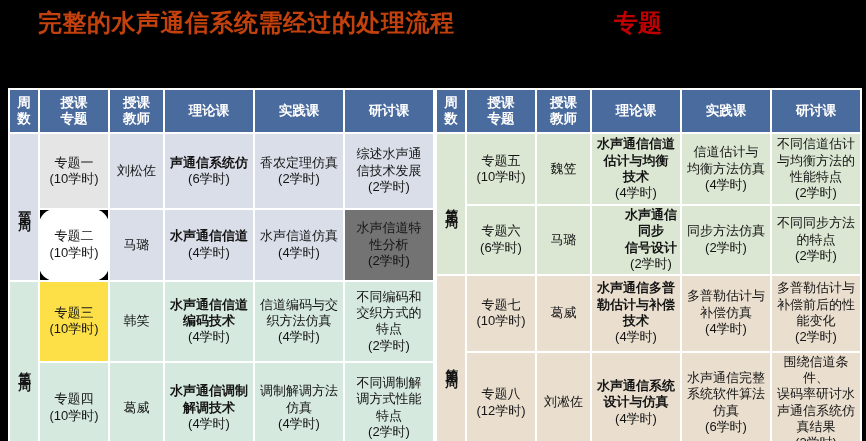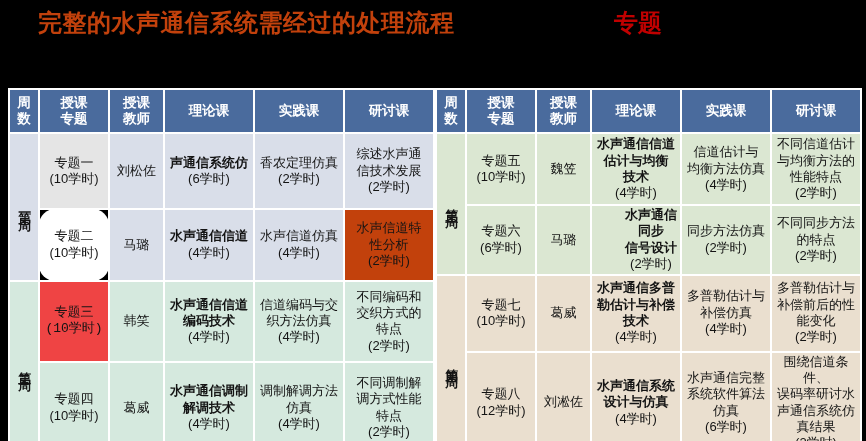--- a/index.html
+++ b/index.html
@@ -114,27 +114,27 @@
 信技术发展
 (2学时)</td>
         </tr>
         <tr style="height: 68px;">
           <td class="topic" style="background: #ffffff; border-radius: 16px;">专题二
 (10学时)</td>
           <td class="teacher" style="background: rgb(217, 222, 233);">马璐</td>
           <td class="theory" style="background: rgb(217, 222, 233);"><span class="theory-name">水声通信信道</span><span class="theory-hours">(4学时)</span></td>
           <td class="practice" style="background: rgb(217, 222, 233);">水声信道仿真
 (4学时)</td>
-          <td class="seminar" style="background: #c2410c;">水声信道特
+          <td class="seminar" style="background: #737373;">水声信道特
 性分析
 (2学时)</td>
         </tr>
         <tr style="height: 77px;">
           <td class="week" rowspan="2" style="background: rgb(213, 233, 222);">第二周</td>
-          <td class="topic" style="background: #ef4444; font-family: Liberation Mono, monospace;">专题三
+          <td class="topic" style="background: #fde047;">专题三
 (10学时)</td>
           <td class="teacher" style="background: rgb(213, 233, 222);">韩笑</td>
           <td class="theory" style="background: rgb(213, 233, 222);"><span class="theory-name">水声通信信道
 编码技术</span><span class="theory-hours">(4学时)</span></td>
           <td class="practice" style="background: rgb(213, 233, 222);">信道编码与交
 织方法仿真
 (4学时)</td>
           <td class="seminar" style="background: rgb(213, 233, 222);">不同编码和
 交织方式的
 特点

